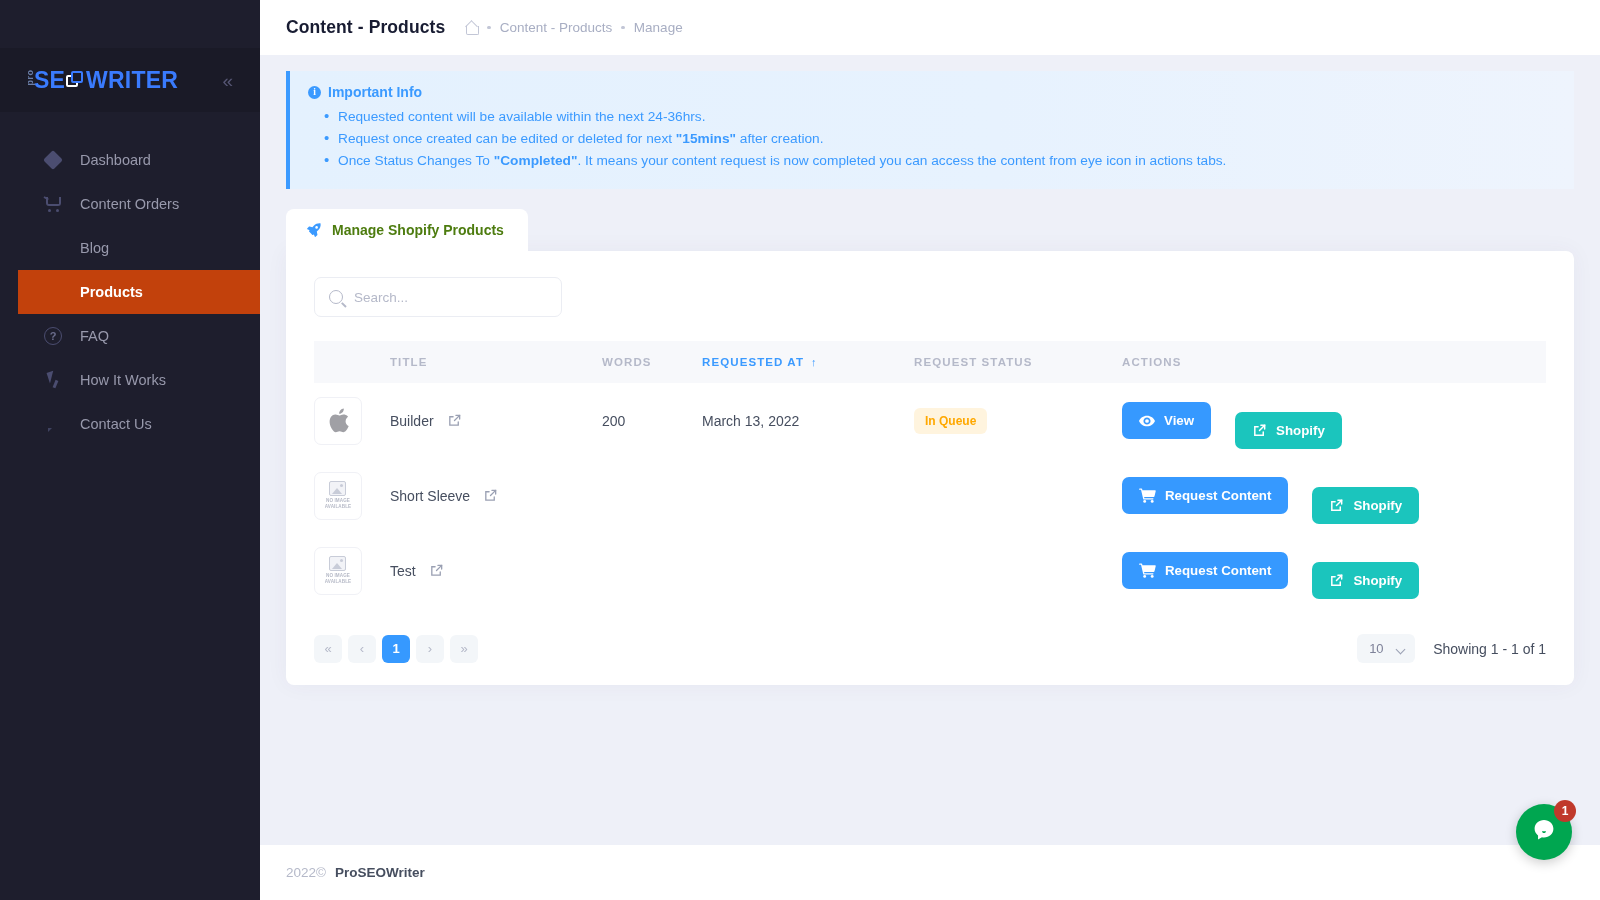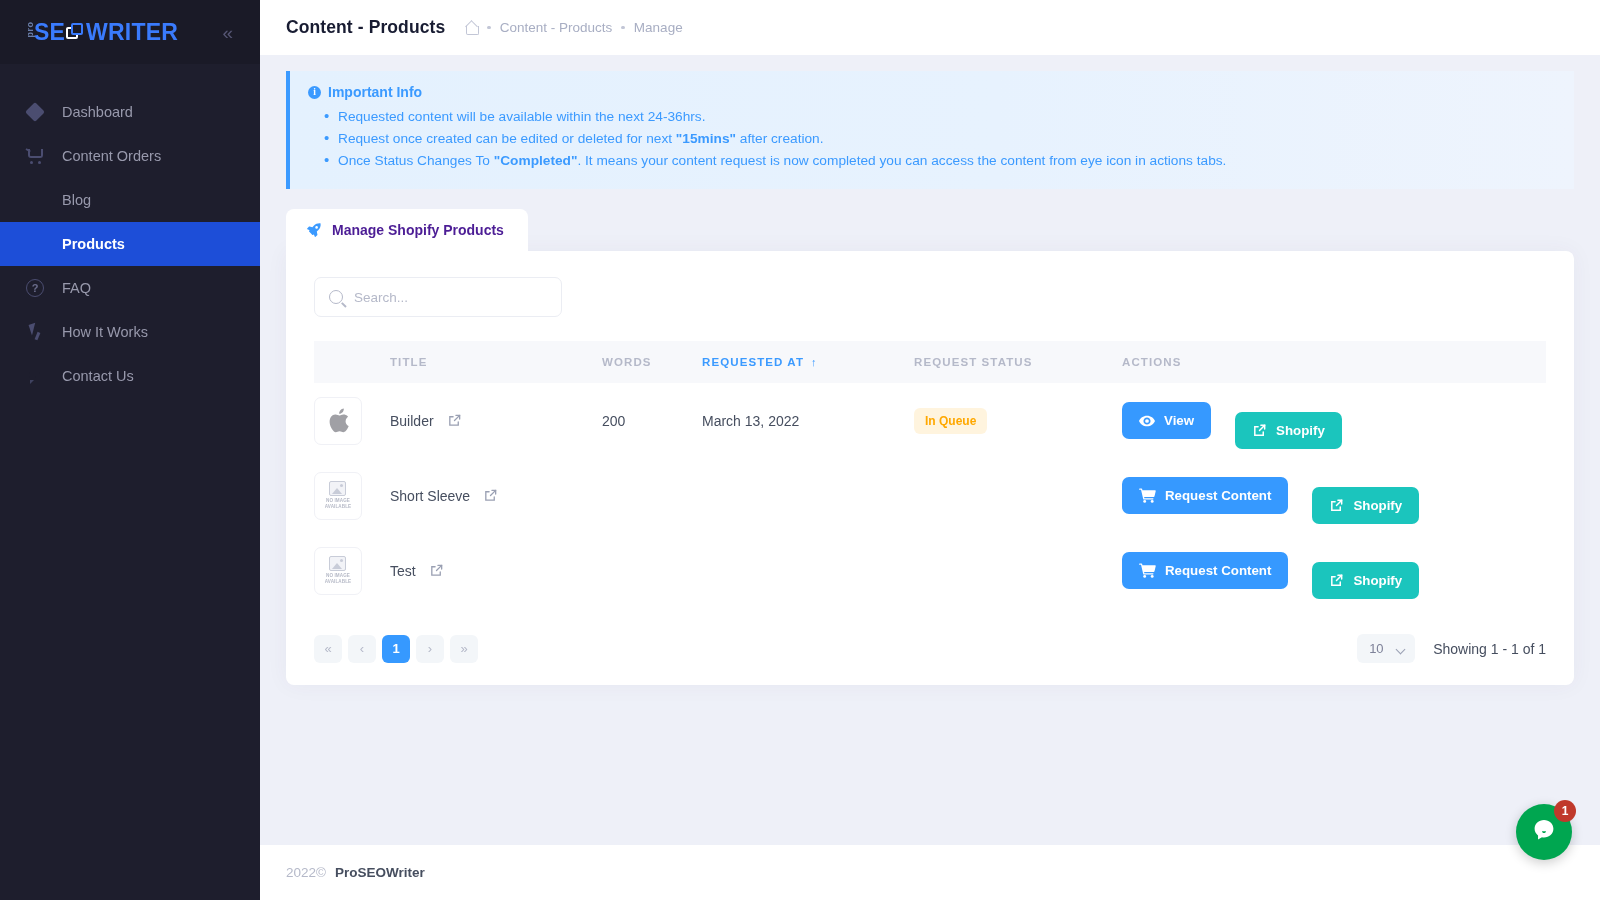--- a/index.html
+++ b/index.html
@@ -16,20 +16,21 @@
     width: 260px; min-width: 260px; height: 900px;
     background: #1e1e2d;
     display: flex; flex-direction: column;
     position: relative; z-index: 5;
   }
   .sidebar-header {
     height: 64px; display: flex; align-items: center;
     justify-content: space-between;
     padding: 0 22px 0 24px;
     background: #1a1a27;
+    margin-top: 48px;
   }
   .logo { display: flex; align-items: center; }
   .logo-pro {
     font-size: 9px; letter-spacing: .5px; color: #6a7ea8;
     transform: rotate(-90deg); transform-origin: center;
     width: 11px; margin-right: -1px; font-weight: 600;
   }
   .logo-text {
     font-size: 23px; font-weight: 700; color: #3a7bfd;
     letter-spacing: .2px; display: flex; align-items: center;
@@ -43,31 +44,31 @@
     border: 2px solid #fff; background: #1a1a27; border-radius: 2px;
   }
   .logo-icon .sq2 {
     position: absolute; left: 5px; top: 0px; width: 12px; height: 12px;
     border: 2px solid #3a7bfd; background: #1a1a27; border-radius: 2px;
   }
   .collapse-btn {
     color: #565674; font-size: 19px; cursor: pointer;
     line-height: 1; letter-spacing: -3px; padding: 4px 8px;
   }
-  .nav { padding-top: 26px; }
+  .nav { padding-top: 26px; padding-left: 18px; }
   .nav-section {
     color: #4c4e6d; font-size: 11.5px; letter-spacing: 1.2px;
     padding: 18px 0 10px 24px; font-weight: 600;
   }
   .nav-item {
     display: flex; align-items: center; height: 44px;
     padding: 0 24px; color: #9899ac; font-size: 14.5px;
     cursor: pointer; position: relative;
   }
-  .nav-item.active { background: #1d4ed8; color: #ffffff; font-weight: 600; }
+  .nav-item.active { background: #c2410c; color: #ffffff; font-weight: 600; }
   .nav-ico {
     width: 22px; height: 22px; margin-right: 16px;
     display: flex; align-items: center; justify-content: center;
     flex-shrink: 0;
   }
   
   .ico-diamond { width: 14px; height: 14px; background: #4b4d70; transform: rotate(45deg); border-radius: 2px; }
   
   .ico-cart { position: relative; width: 18px; height: 16px; }
   .ico-cart .body {
@@ -173,21 +174,21 @@
   .alert li::before {
     content: "•"; position: absolute; left: 16px; top: -1px; font-size: 15px;
   }
   .alert li b { font-weight: 700; }
 
   
   .tabs { display: flex; }
   .tab {
     background: #fff; border-radius: 8px 8px 0 0;
     padding: 13px 24px 13px 20px; display: flex; align-items: flex-start; gap: 10px;
-    font-size: 14px; color: #4c1d95; font-weight: 600; cursor: pointer;
+    font-size: 14px; color: #4d7c0f; font-weight: 600; cursor: pointer;
   }
   .rocket-ico { position: relative; width: 16px; height: 16px; }
   .rocket-ico svg { display: block; }
 
   .card {
     background: #fff; border-radius: 0 8px 8px 8px;
     padding: 26px 28px 22px 28px;
     box-shadow: 0 0 22px rgba(82,63,105,.05);
   }
   .search-wrap {

